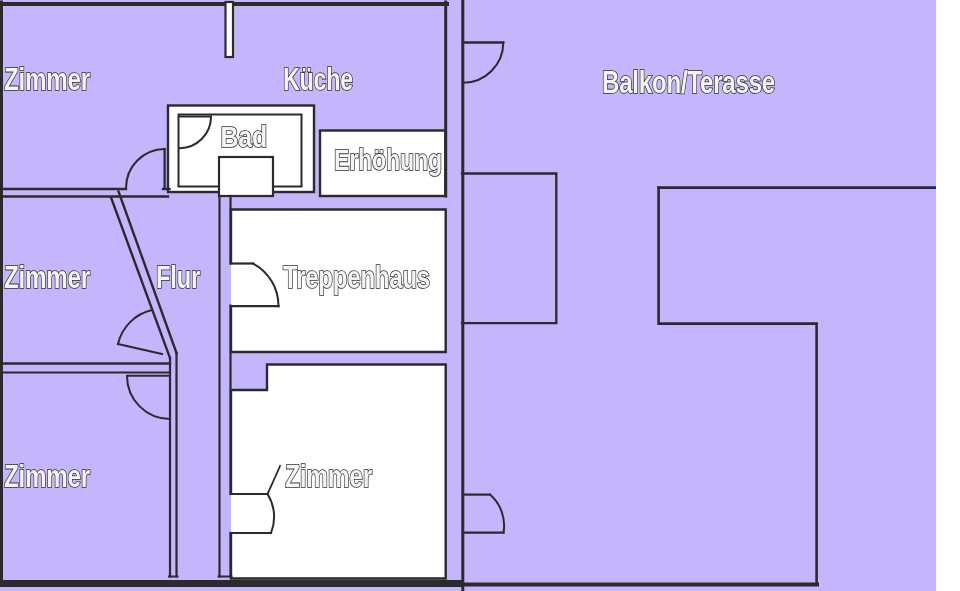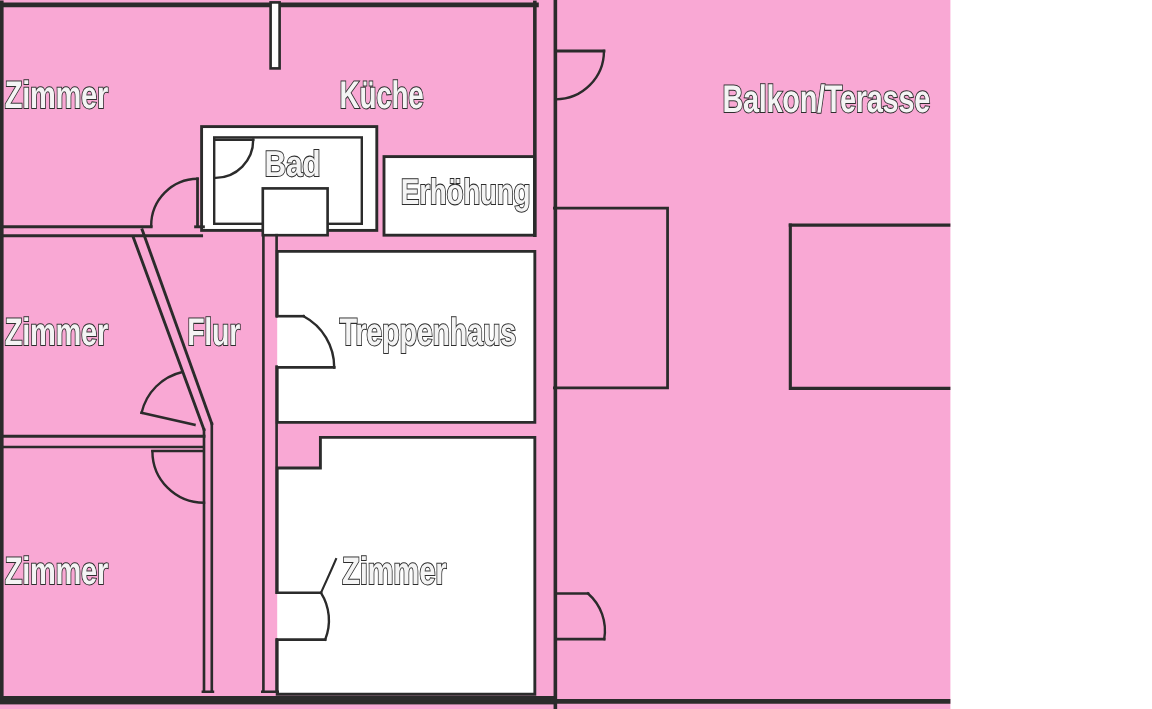--- a/index.html
+++ b/index.html
@@ -1,20 +1,20 @@
 <!DOCTYPE html>
 <html><head>
 <meta charset="utf-8">
 <style>
   html, body { margin: 0; padding: 0; background: #ffffff; }
   #stage {
     position: relative;
-    width: 792px;
+    width: 936px;
     height: 591px;
-    background: #f9a8d4;
+    background: #c4b5fd;
     overflow: hidden;
   }
   svg { display: block; }
   .room-label {
     font-family: "Liberation Sans", "DejaVu Sans", sans-serif;
     font-weight: bold;
     fill: #f4f4f4;
     stroke: #2e2e2e;
     stroke-width: 1.7px;
     paint-order: stroke fill;

